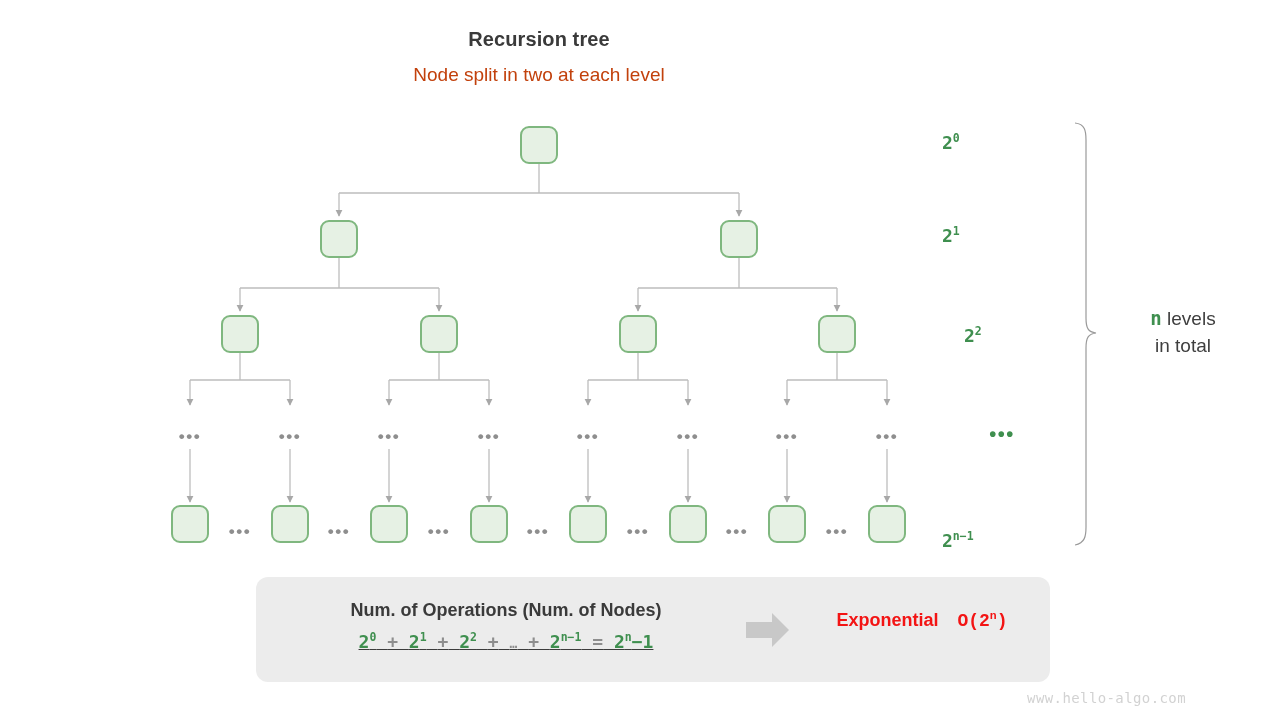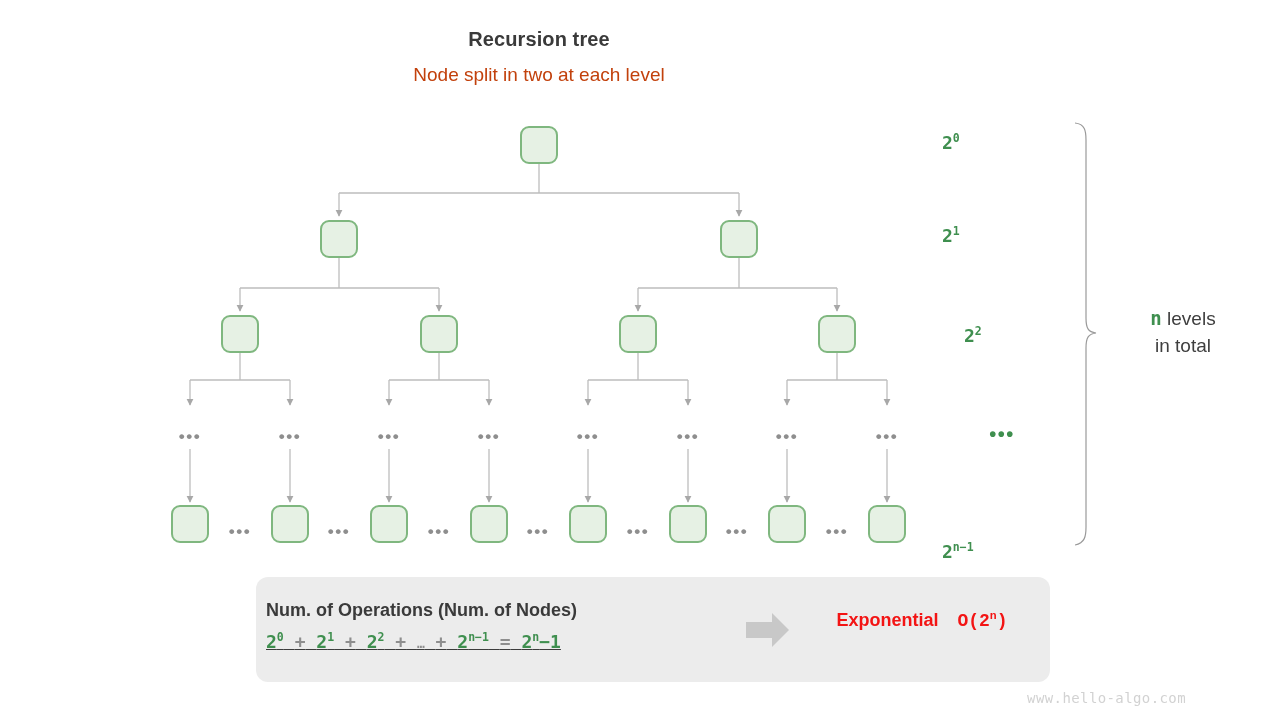--- a/index.html
+++ b/index.html
@@ -130,21 +130,21 @@
     width: 794px;
     height: 105px;
     background: #ececec;
     border-radius: 12px;
   }
   .panel-left {
     position: absolute;
     left: 266px;
     top: 600px;
     width: 480px;
-    text-align: left;
+    text-align: center;
   }
   .panel-left .ops-title {
     font-size: 18px;
     font-weight: bold;
     color: #3a3a3a;
   }
   .formula {
     margin-top: 10px;
     font-family: "DejaVu Sans Mono", "Liberation Mono", monospace;
     font-size: 18px;
@@ -303,21 +303,21 @@
   <div class="lvl-label" style="left:942px; top:132px;">
     <span>2</span><sup>0</sup>
   </div>
   <div class="lvl-label" style="left:942px; top:225px;">
     <span>2</span><sup>1</sup>
   </div>
   <div class="lvl-label" style="left:964px; top:317px;margin-top:8px;">
     <span>2</span><sup>2</sup>
   </div>
   <div class="lvl-dots" style="left:942px; top:423px;">•••</div>
-  <div class="lvl-label" style="left:942px; top:541px;">
+  <div class="lvl-label" style="left:942px; top:530px;">
     <span>2</span><sup>n−1</sup>
   </div>
 
   <div class="levels-note">
     <div>
       <span class="nvar">n</span>
       <span>levels</span>
     </div>
     <div>in total</div>
   </div>

